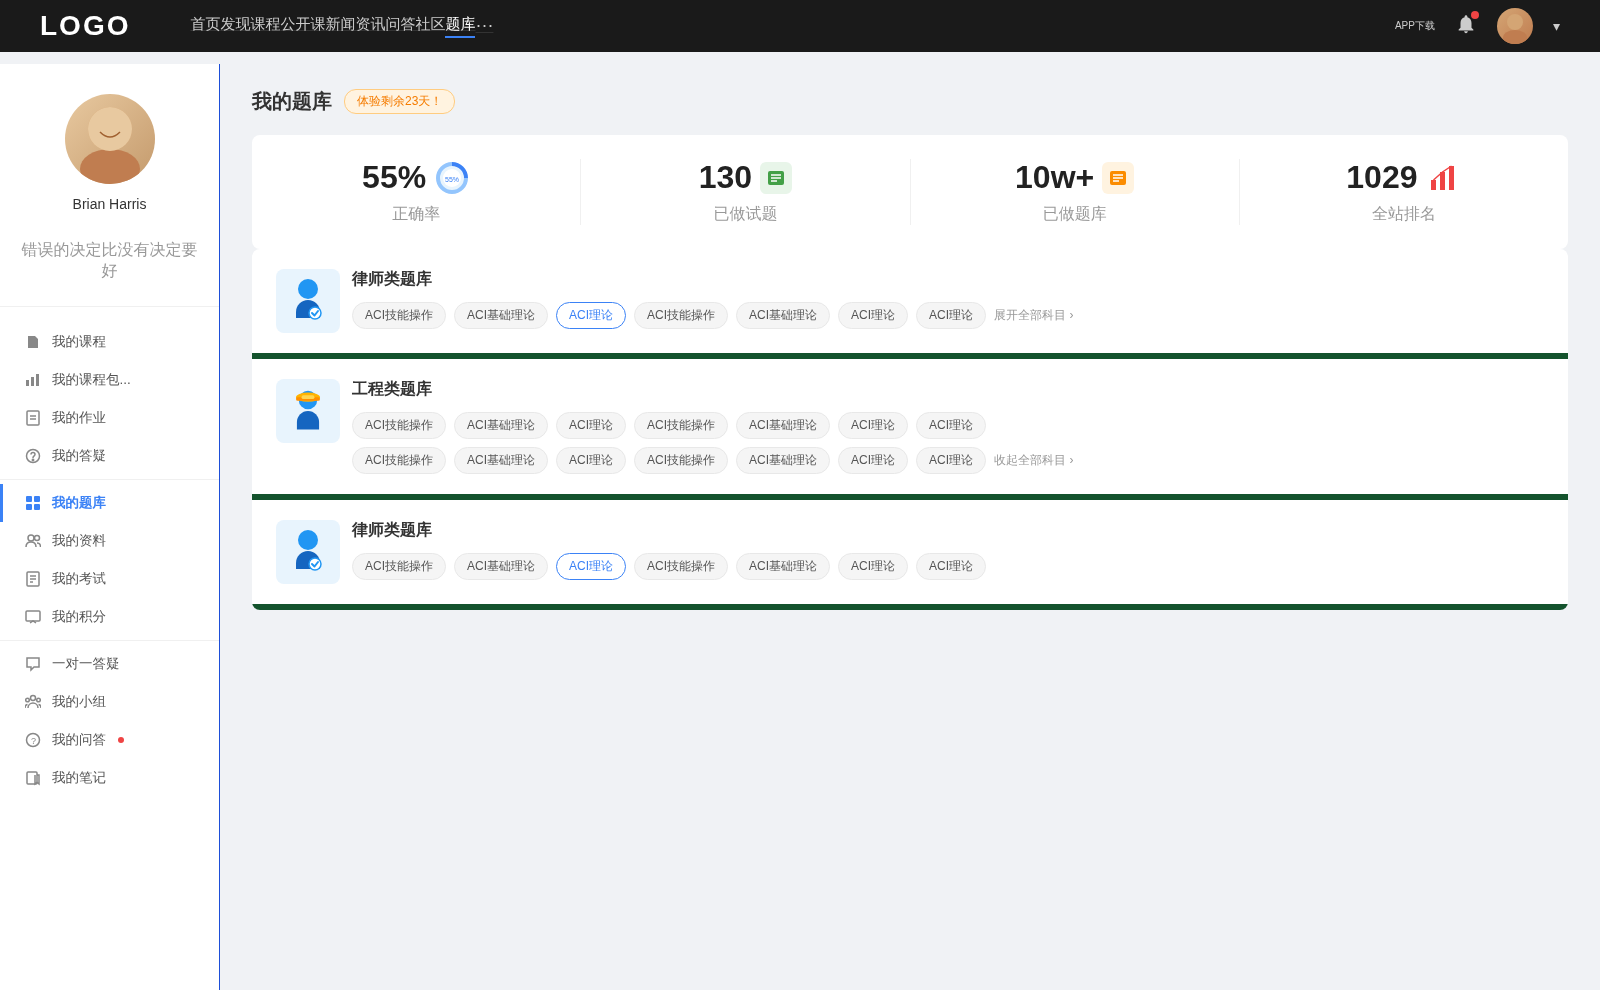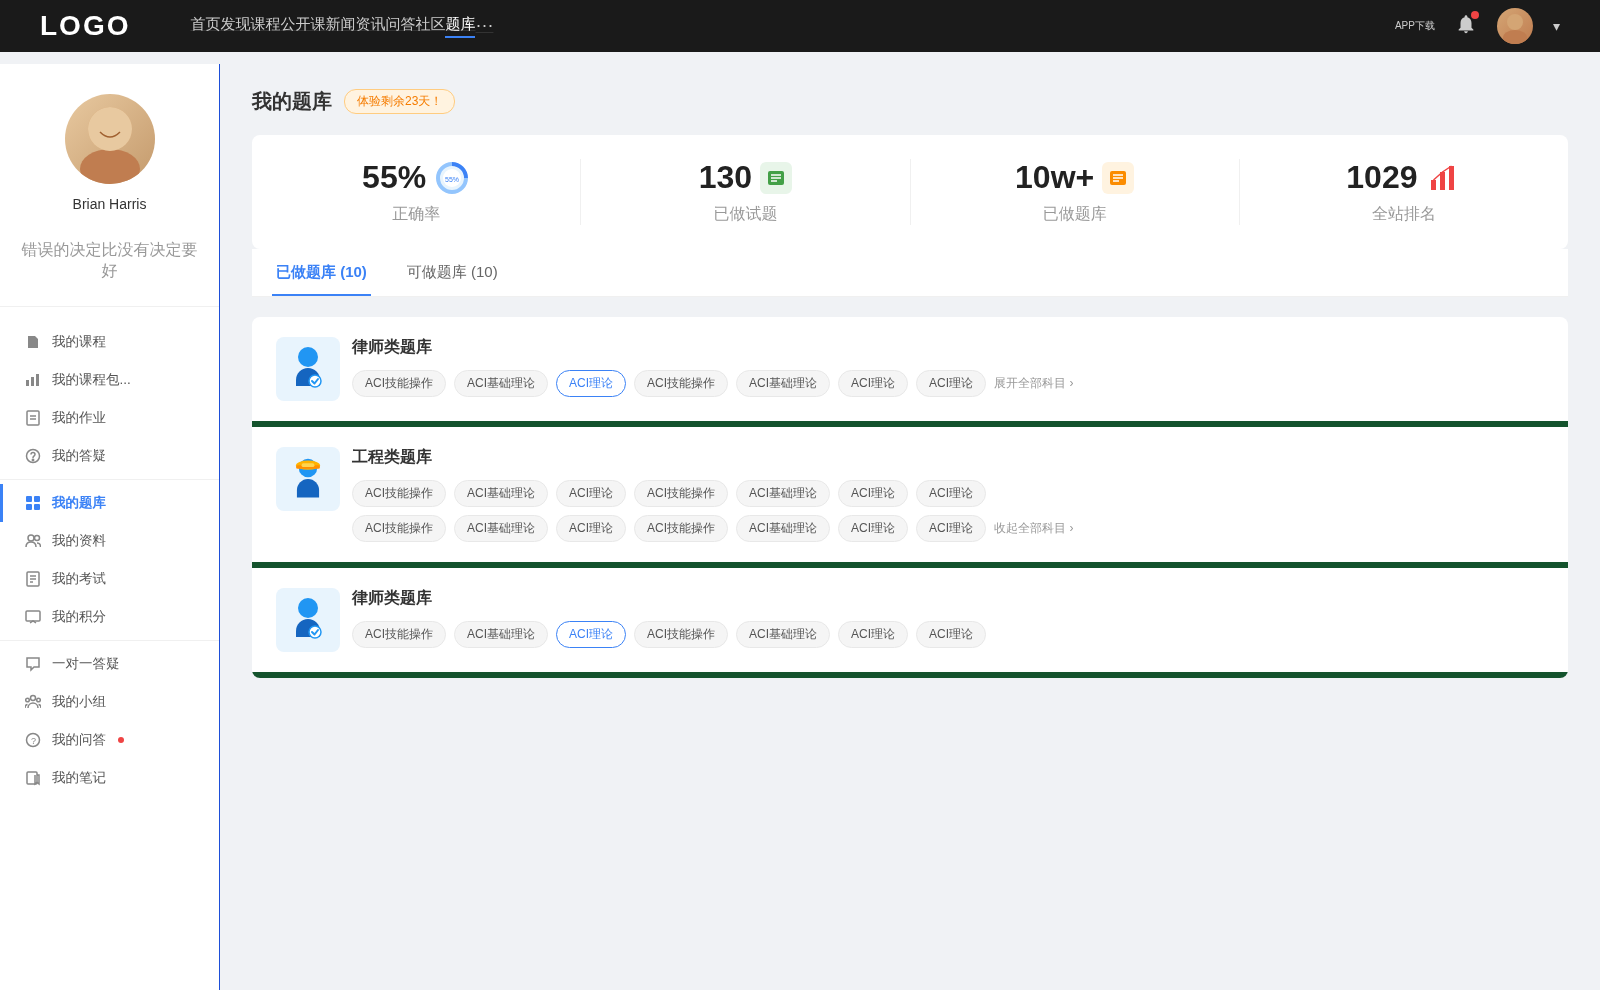--- a/index.html
+++ b/index.html
@@ -554,24 +554,20 @@
               <rect x="13" y="10" width="5" height="18" fill="#ef4444"></rect>
               <rect x="22" y="4" width="5" height="24" fill="#ef4444"></rect>
               <polyline points="6.5,18 15.5,10 24.5,4" stroke="#ef4444" stroke-width="1.5" fill="none"></polyline>
             </svg>
           </div>
         </div>
         <div class="stat-label">全站排名</div>
       </div>
     </div>
 
-    <div class="tab-bar">
-      <div class="tab-item active">已做题库 (10)</div>
-      <div class="tab-item">可做题库 (10)</div>
-    </div>
 
     <div class="content-area">
 
       <div class="qbank-item">
         <div class="qbank-icon">
           <svg width="40" height="48" viewBox="0 0 40 48" fill="none">
             <circle cx="20" cy="12" r="10" fill="#2196F3"></circle>
             <path d="M8 35c0-6.6 5.4-12 12-12h0c6.6 0 12 5.4 12 12v6H8v-6z" fill="#1565C0"></path>
             <circle cx="27" cy="36" r="6" fill="white" stroke="#2196F3" stroke-width="1.5"></circle>
             <path d="M24 36 L26.5 38.5 L30 34" stroke="#2196F3" stroke-width="2" stroke-linecap="round" stroke-linejoin="round" fill="none"></path>

